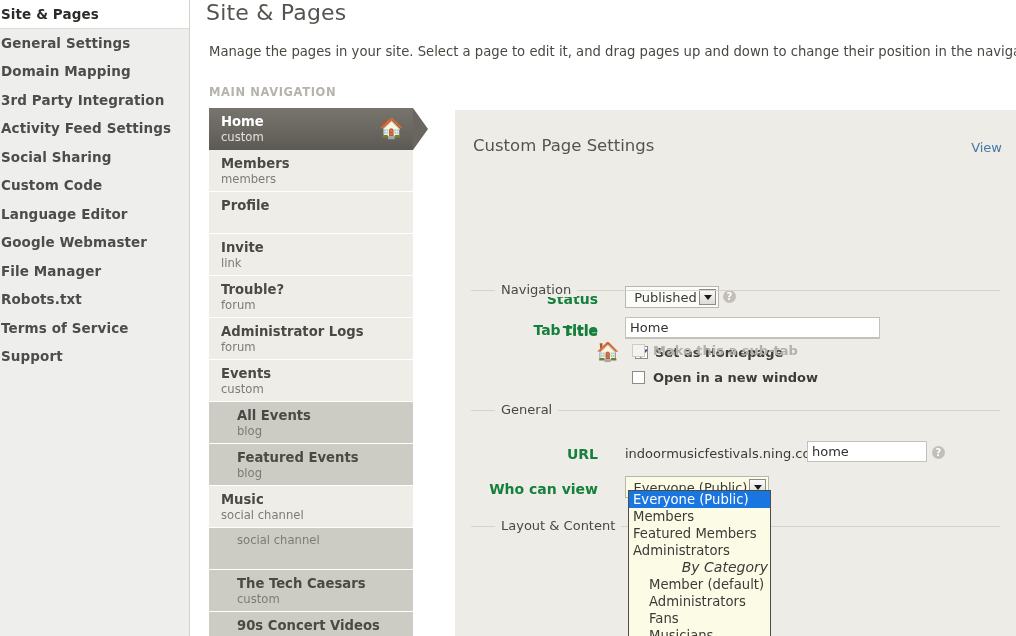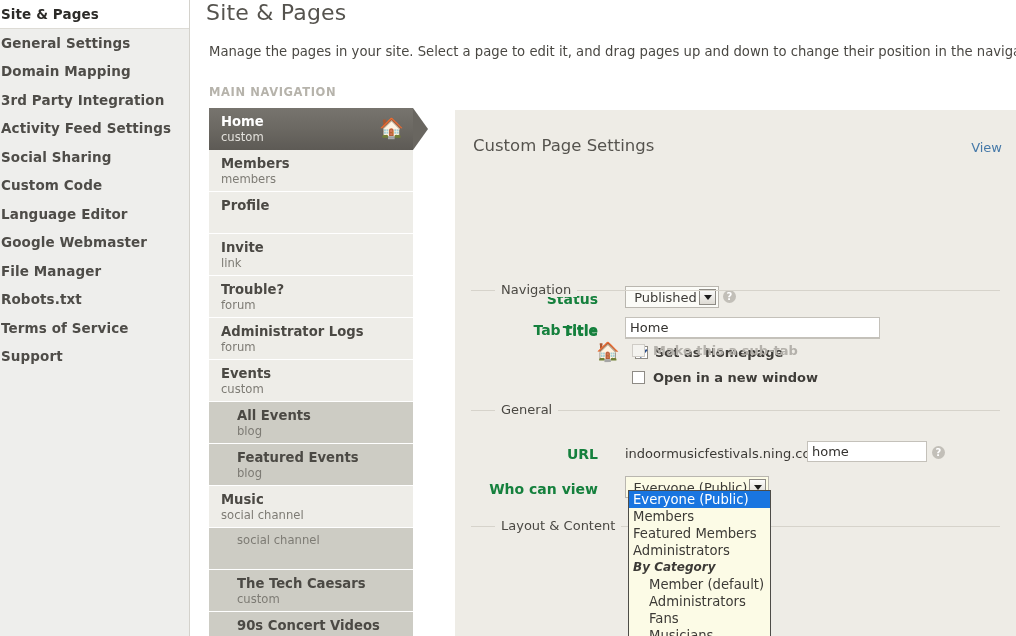--- a/index.html
+++ b/index.html
@@ -282,23 +282,24 @@
     color: #3c3a36;
     padding: 0 2px 0 4px;
     white-space: nowrap;
     cursor: pointer;
   }
   #dropdown .opt.sel {
     background: #1975e0;
     color: #ffffff;
   }
   #dropdown .opt.group {
-    font-weight: 700;
+    font-weight: 400;
     font-style: italic;
-    font-size: 12px;
+    font-size: 14px;
+    text-align: right;
   }
   #dropdown .opt.indent { padding-left: 20px; }
 </style>
 </head>
 <body>
 
 <div id="root">
 
   <div id="sidebar">
       <div class="side-item active"><span>Site &amp; Pages</span></div>

